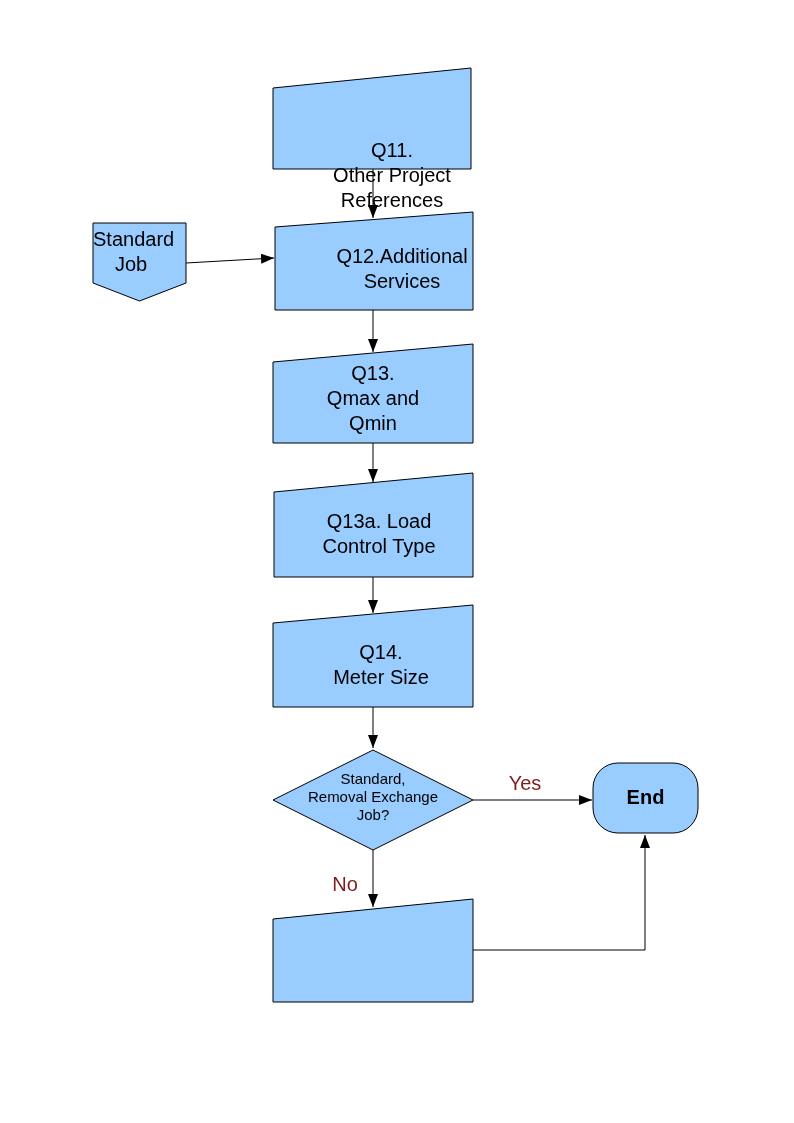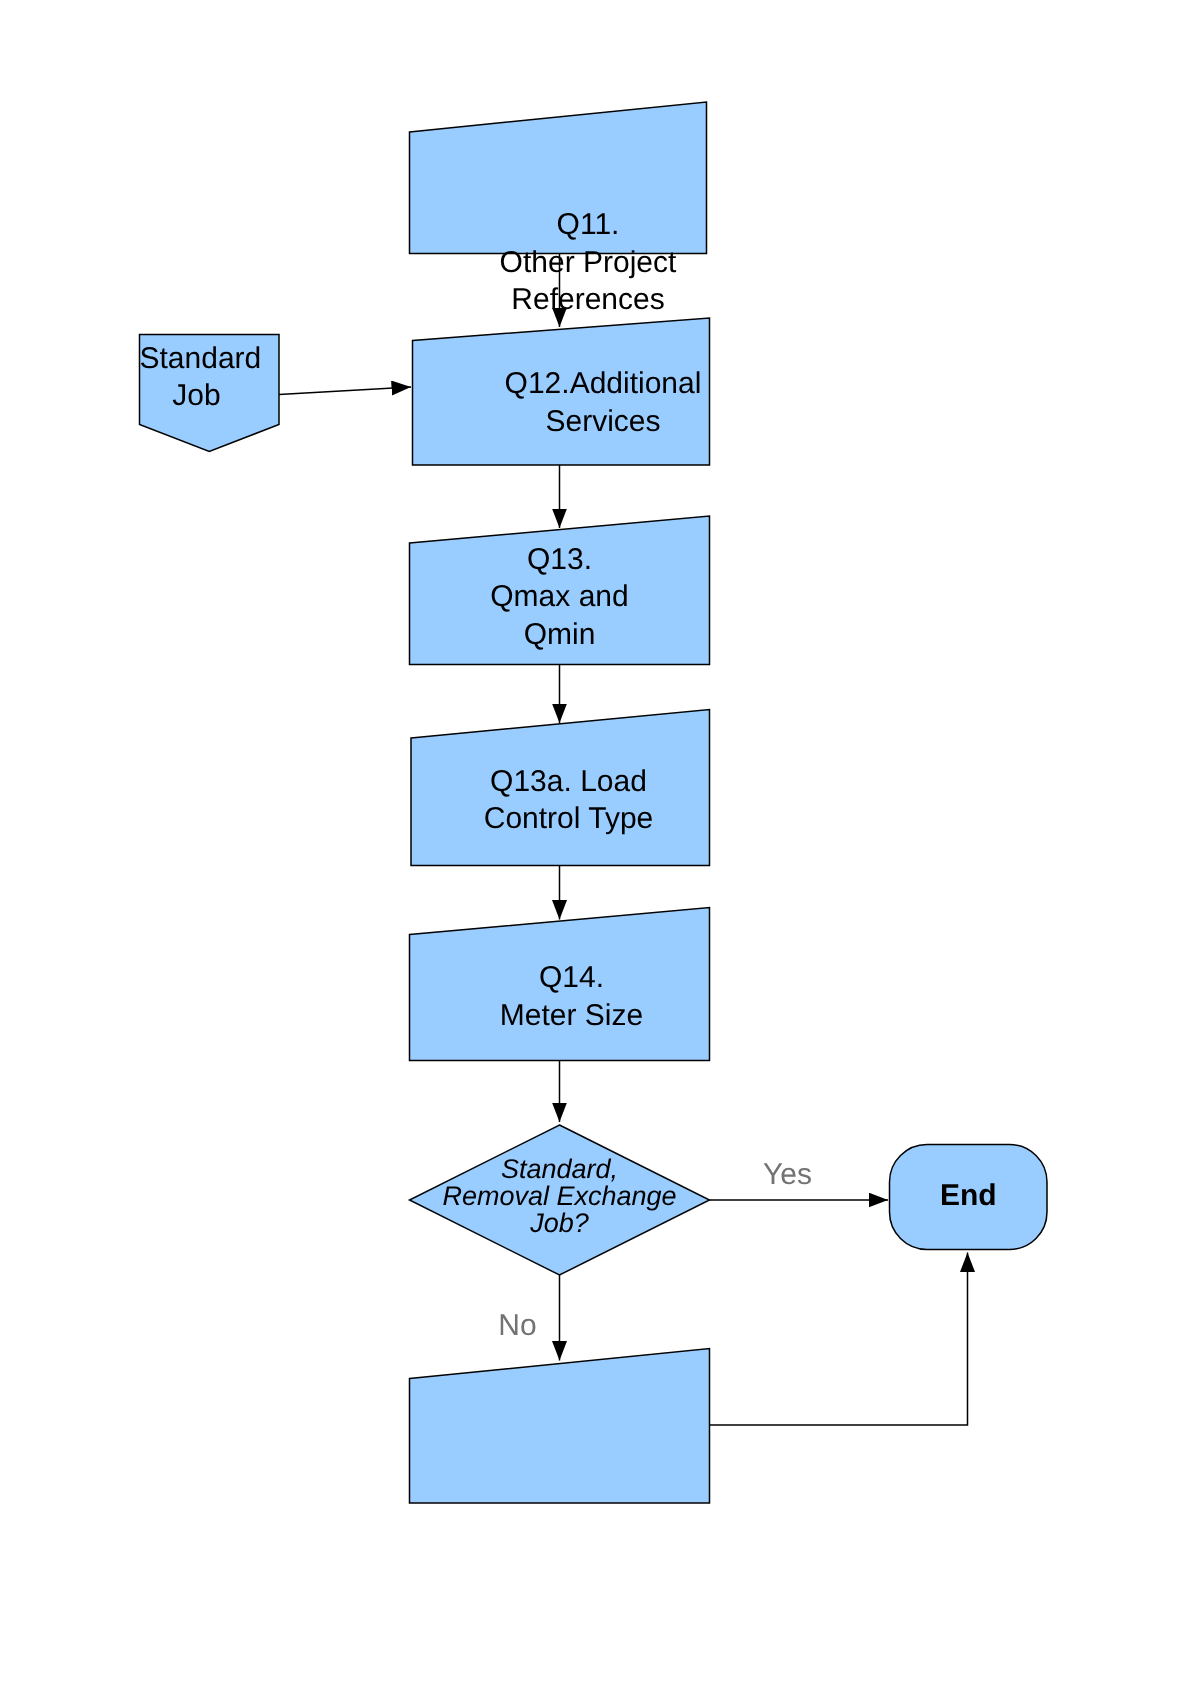--- a/index.html
+++ b/index.html
@@ -33,28 +33,27 @@
   }
   .lbl {
     position: absolute;
     text-align: center;
     white-space: pre-line;
     color: #000000;
     font-size: 20px;
     line-height: 25px;
   }
   .lbl-small {
-    font-size: 18px;
+    font-size: 15px;
     line-height: 18px;
-    font-style: italic;
   }
   .edge-lbl {
     position: absolute;
     text-align: center;
-    color: #737373;
+    color: #7f1d1d;
     font-size: 20px;
     line-height: 25px;
   }
 </style>
 </head>
 <body>
 
 <div id="page">
 
   <svg id="diagram-svg" viewBox="0 0 794 1123" xmlns="http://www.w3.org/2000/svg">

